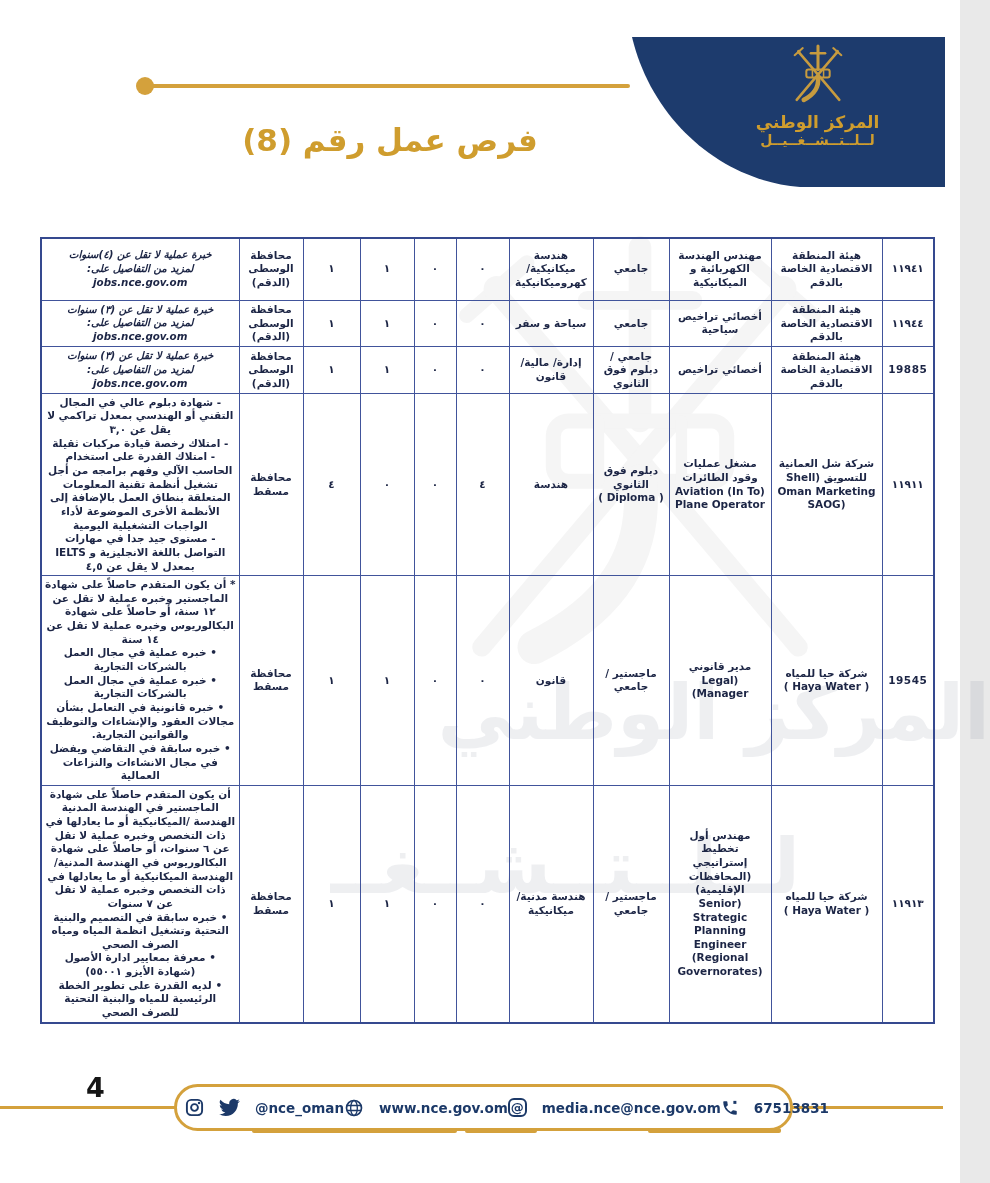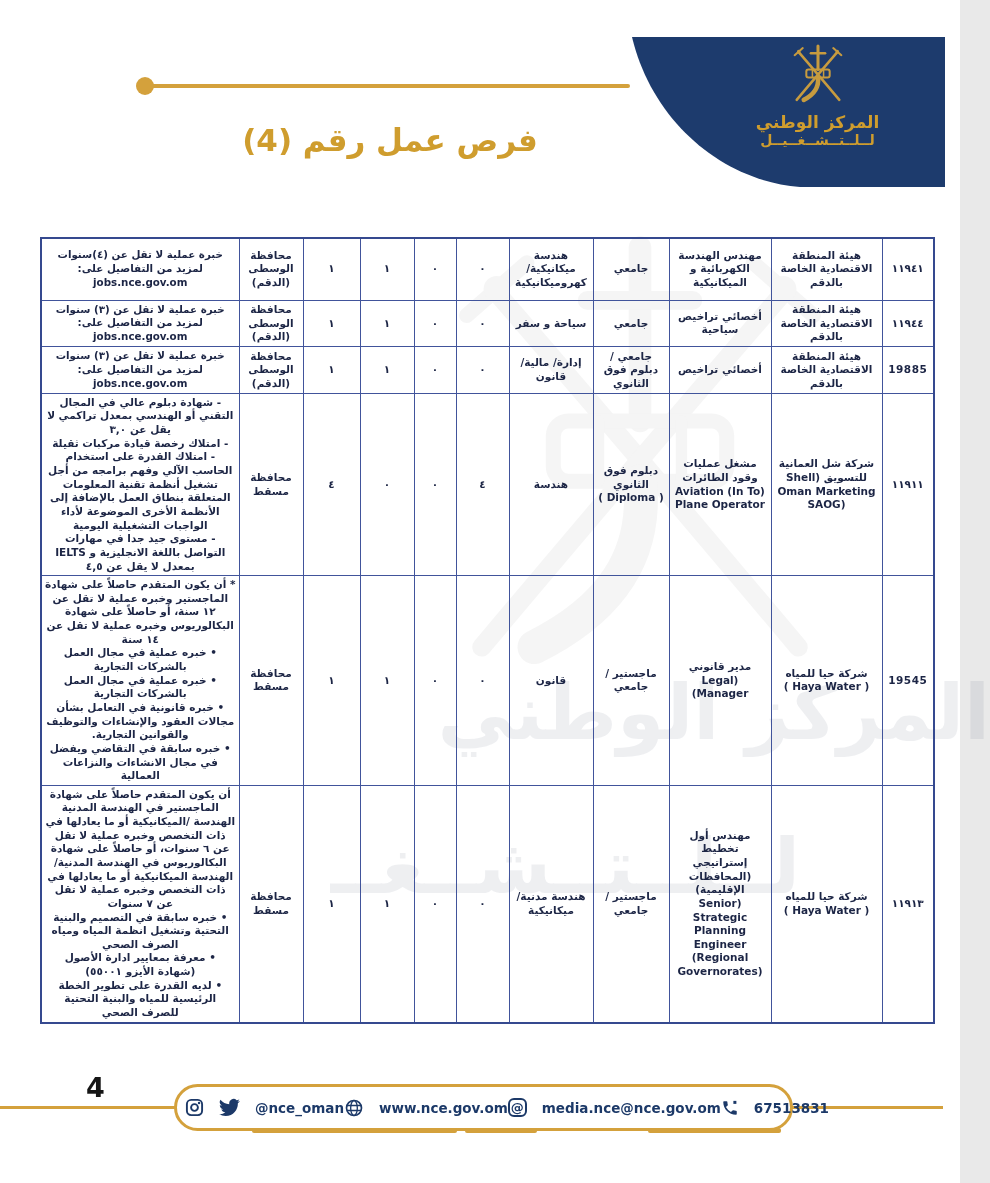--- a/index.html
+++ b/index.html
@@ -29,21 +29,21 @@
   
   table.jobs{position:absolute;left:40px;top:237px;width:893px;border-collapse:collapse;table-layout:fixed;
              direction:rtl;z-index:1;border:2px solid #35498f;background:transparent;}
   table.jobs td{border:1.5px solid #41549b;vertical-align:middle;text-align:center;
                 font-size:10.5px;font-weight:bold;color:#1c2545;line-height:1.3;
                 white-space:pre-line;padding:2px 3px;overflow:hidden;}
   td[data-name="job-id-cell"]{font-size:10px;letter-spacing:0.5px;margin-top:28px;}
   td[data-name="count-cell"]{font-size:10px;}
   td[data-name="details-cell"]{font-size:9.8px;line-height:1.24;}
   tr:nth-child(-n+3) td[data-name="details-cell"]{font-size:10.3px;line-height:1.35;}
-  td.d-center{text-align:center;}
+  td.d-center{text-align:center;font-style:italic;}
   td.d-right{text-align:right;padding:3px 6px 3px 3px;}
   
   .page-num{position:absolute;left:86px;top:1072px;font-size:27px;font-weight:bold;color:#151515;z-index:2;}
   .f-line{position:absolute;top:1106px;height:3px;background:#d4a13c;z-index:1;}
   .f-left{left:0;width:178px;}
   .f-right{left:790px;width:153px;}
   .pill{position:absolute;left:174px;top:1084px;width:619px;height:47px;background:#fff;
         border:3px solid #d4a13c;border-radius:27px;display:flex;align-items:center;
         justify-content:space-evenly;direction:ltr;z-index:2;padding:0 8px;box-sizing:border-box;}
   .grp{display:flex;align-items:center;gap:15px;color:#1c3968;font-weight:bold;font-size:13.5px;white-space:nowrap;}
@@ -94,21 +94,21 @@
     </svg>
     <div class="logo-content">
       <svg class="logo-emblem" data-name="oman-emblem-icon" viewBox="0 0 120 130">
           <use href="#emblem"></use>
         </svg>
       <div class="logo-t1" data-name="org-name-line1">المركز الوطني</div>
       <div class="logo-t2" data-name="org-name-line2">لــلــتــشــغــيــل</div>
     </div>
   </div>
 
-  <div class="title" data-name="page-title">فرص عمل رقم (4)</div>
+  <div class="title" data-name="page-title">فرص عمل رقم (8)</div>
 
   <table class="jobs" dir="rtl" data-name="jobs-table">
     <colgroup data-name="jobs-table-colgroup">
         <col style="width: 52px;">
         <col style="width: 111px;">
         <col style="width: 102px;">
         <col style="width: 76px;">
         <col style="width: 84px;">
         <col style="width: 53px;">
         <col style="width: 42px;">

